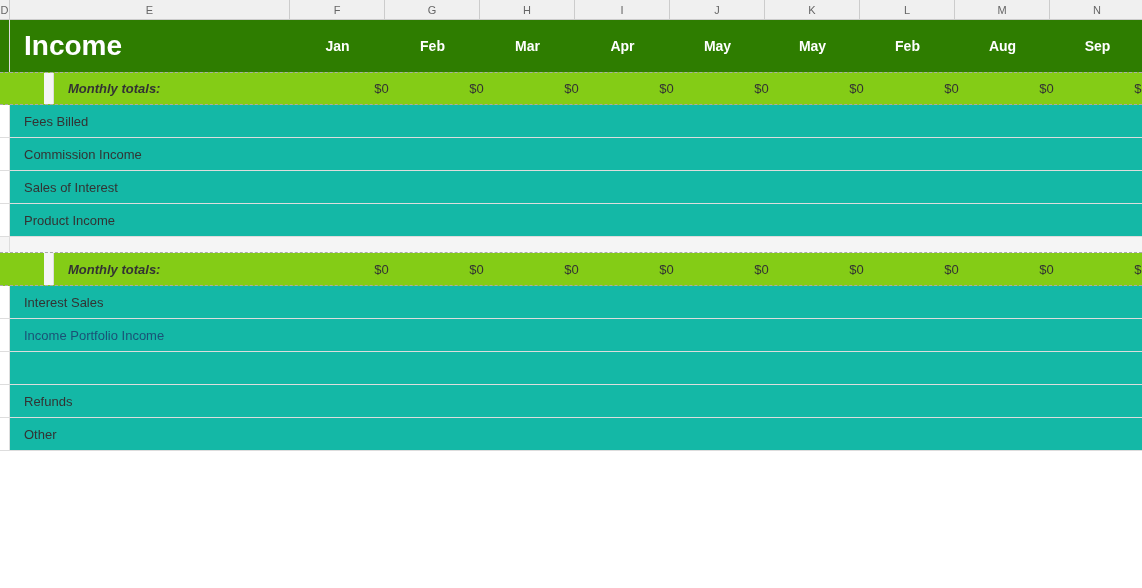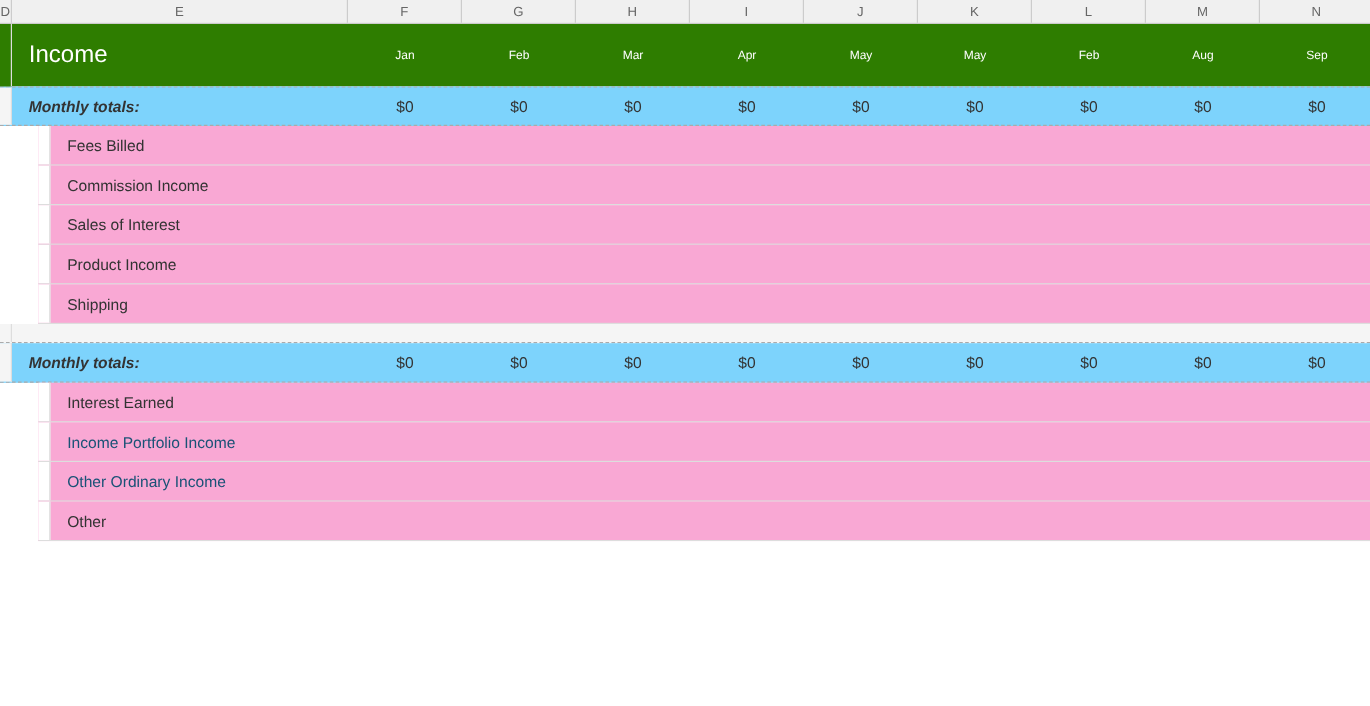--- a/index.html
+++ b/index.html
@@ -49,48 +49,49 @@
       height: 52px;
       align-items: center;
     }
 
     .header-row .row-indicator {
       background: #2e7d00;
     }
 
     .header-title {
       color: #fff;
-      font-size: 20px;
-      font-weight: normal;
+      font-size: 28px;
+      font-weight: bold;
       padding-left: 14px;
     }
 
     .header-month {
       color: #fff;
-      font-size: 10px;
-      font-weight: normal;
+      font-size: 14px;
+      font-weight: bold;
       text-align: center;
     }
 
     
     .data-row {
       display: grid;
       grid-template-columns: 10px 280px 95px 95px 95px 95px 95px 95px 95px 95px 95px;
       height: 33px;
       align-items: center;
       border-bottom: 1px solid #ddd;
     }
 
     .data-row.dashed-top {
       border-top: 1px dashed #aaa;
     }
 
     .data-row.totals-row {
-      background: #7dd3fc;
+      background: #84cc16;
       border-bottom: 1px dashed #aaa;
+      padding-left: 44px;
     }
 
     .data-row.spacer {
       height: 16px;
       background: #f5f5f5;
       border-bottom: 1px dashed #aaa;
     }
 
     .row-indicator {
       background: #f5f5f5;
@@ -125,22 +126,21 @@
       font-size: 13px;
     }
 
     .totals-row .row-label {
       font-style: italic;
       font-weight: bold;
     }
 
     
     .data-row.white-row {
-      background: #f9a8d4;
-      margin-left: 32px;
+      background: #14b8a6;
     }
   </style>
 </head>
 <body>
 
 <div class="spreadsheet">
 
   <div class="col-header-row">
     <div class="col-header">D</div>
     <div class="col-header">E</div>
@@ -196,24 +196,20 @@
   <div class="data-row white-row">
     <div class="row-indicator" style="background:#fff;"></div>
     <div class="row-label">Sales of Interest</div>
   </div>
 
   <div class="data-row white-row">
     <div class="row-indicator" style="background:#fff;"></div>
     <div class="row-label">Product Income</div>
   </div>
 
-  <div class="data-row white-row">
-    <div class="row-indicator" style="background:#fff;"></div>
-    <div class="row-label">Shipping</div>
-  </div>
 
   <div class="data-row spacer">
     <div class="row-indicator"></div>
   </div>
 
   <div class="data-row totals-row">
     <div class="row-indicator"></div>
     <div class="row-label italic-bold">Monthly totals:</div>
     <div class="cell-value">$0</div>
     <div class="cell-value">$0</div>
@@ -221,32 +217,35 @@
     <div class="cell-value">$0</div>
     <div class="cell-value">$0</div>
     <div class="cell-value">$0</div>
     <div class="cell-value">$0</div>
     <div class="cell-value">$0</div>
     <div class="cell-value">$0</div>
   </div>
 
   <div class="data-row white-row">
     <div class="row-indicator" style="background:#fff;"></div>
-    <div class="row-label">Interest Earned</div>
+    <div class="row-label">Interest Sales</div>
   </div>
 
   <div class="data-row white-row">
     <div class="row-indicator" style="background:#fff;"></div>
     <div class="row-label link-style">Income Portfolio Income</div>
   </div>
 
   <div class="data-row white-row">
     <div class="row-indicator" style="background:#fff;"></div>
-    <div class="row-label link-style">Other Ordinary Income</div>
-  </div>
-
+  </div>
+
+  <div class="data-row white-row">
+    <div class="row-indicator" style="background:#fff;"></div>
+    <div class="row-label">Refunds</div>
+  </div>
 
   <div class="data-row white-row">
     <div class="row-indicator" style="background:#fff;"></div>
     <div class="row-label">Other</div>
   </div>
 
 </div>
 
 </body></html>

